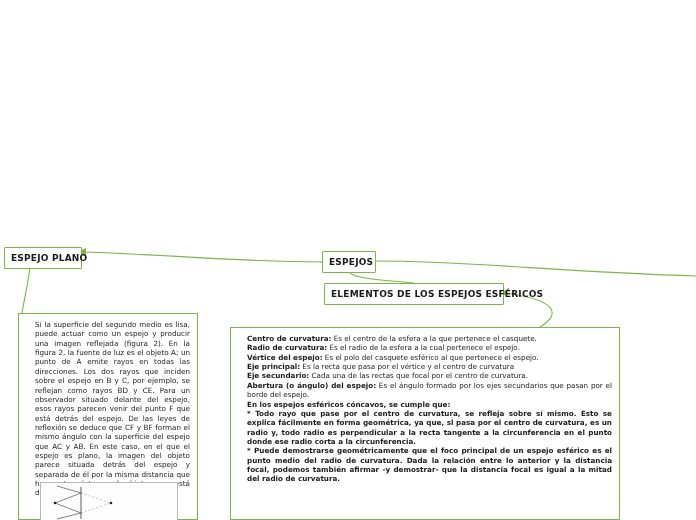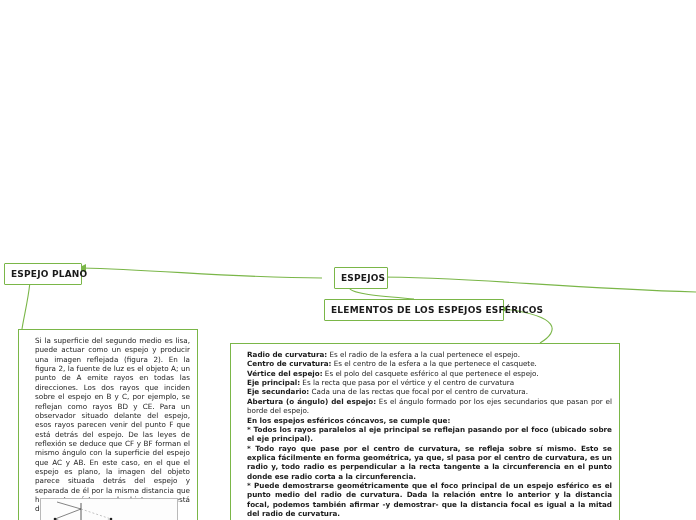--- a/index.html
+++ b/index.html
@@ -9,21 +9,21 @@
   }
   body {
     width: 696px;
     height: 520px;
     position: relative;
     overflow: hidden;
     font-family: "DejaVu Sans", sans-serif;
   }
   .canvas {
     position: absolute;
-    left: 0; top: 16px;
+    left: 0; top: 0;
     width: 696px;
     height: 472px;
     border-radius: 30px;
   }
   svg.connectors {
     position: absolute;
     left: 0; top: 0;
     width: 696px;
     height: 520px;
     pointer-events: none;
@@ -45,21 +45,20 @@
   }
   #node-espejo-plano {
     left: 4px;
     top: 247px;
     width: 78px;
   }
   #node-espejos {
     left: 322px;
     top: 251px;
     width: 54px;
-    margin-left: 12px;
   }
   #node-elementos {
     left: 324px;
     top: 283px;
     width: 180px;
   }
   
   .panel {
     position: absolute;
     box-sizing: border-box;
@@ -130,28 +129,27 @@
   <div class="node" id="node-espejos">ESPEJOS</div>
 
   <div class="node" id="node-elementos">ELEMENTOS DE LOS ESPEJOS ESFÉRICOS</div>
 
   <div class="panel" id="panel-espejo-plano">
     <p>Si la superficie del segundo medio es lisa, puede actuar como un espejo y producir una imagen reflejada (figura 2). En la figura 2, la fuente de luz es el objeto A; un punto de A emite rayos en todas las direcciones. Los dos rayos que inciden sobre el espejo en B y C, por ejemplo, se reflejan como rayos BD y CE. Para un observador situado delante del espejo, esos rayos parecen venir del punto F que está detrás del espejo. De las leyes de reflexión se deduce que CF y BF forman el mismo ángulo con la superficie del espejo que AC y AB. En este caso, en el que el espejo es plano, la imagen del objeto parece situada detrás del espejo y separada de él por la misma distancia que hay entre éste y el objeto que está delante.</p>
   </div>
 
   <div class="panel" id="panel-elementos">
     <div id="elementos-lines">
+        <p><span class="bold">Centro de curvatura:</span><span> Es el centro de la esfera a la que pertenece el casquete.</span></p>
         <p><span class="bold">Radio de curvatura:</span><span> Es el radio de la esfera a la cual pertenece el espejo.</span></p>
-        <p><span class="bold">Centro de curvatura:</span><span> Es el centro de la esfera a la que pertenece el casquete.</span></p>
         <p><span class="bold">Vértice del espejo:</span><span> Es el polo del casquete esférico al que pertenece el espejo.</span></p>
         <p><span class="bold">Eje principal:</span><span> Es la recta que pasa por el vértice y el centro de curvatura</span></p>
         <p><span class="bold">Eje secundario:</span><span> Cada una de las rectas que focal por el centro de curvatura.</span></p>
         <p><span class="bold">Abertura (o ángulo) del espejo:</span><span> Es el ángulo formado por los ejes secundarios que pasan por el borde del espejo.</span></p>
         <p><span class="bold">En los espejos esféricos cóncavos, se cumple que:</span></p>
-        <p><span class="bold">* Todos los rayos paralelos al eje principal se reflejan pasando por el foco (ubicado sobre el eje principal).</span></p>
         <p><span class="bold">* Todo rayo que pase por el centro de curvatura, se refleja sobre sí mismo. Esto se explica fácilmente en forma geométrica, ya que, sl pasa por el centro de curvatura, es un radio y, todo radio es perpendicular a la recta tangente a la circunferencia en el punto donde ese radio corta a la circunferencia.</span></p>
         <p><span class="bold">* Puede demostrarse geométricamente que el foco principal de un espejo esférico es el punto medio del radio de curvatura. Dada la relación entre lo anterior y la distancia focal, podemos también afirmar -y demostrar- que la distancia focal es igual a la mitad del radio de curvatura.</span></p>
       </div>
   </div>
 
   <div class="figure-box">
     <svg viewBox="0 0 136 38" width="136" height="38">
       <line x1="40" y1="4" x2="40" y2="36" stroke="#333" stroke-width="0.8"></line>
       <line x1="14" y1="20" x2="40" y2="10" stroke="#333" stroke-width="0.6"></line>
       <line x1="14" y1="20" x2="40" y2="30" stroke="#333" stroke-width="0.6"></line>

